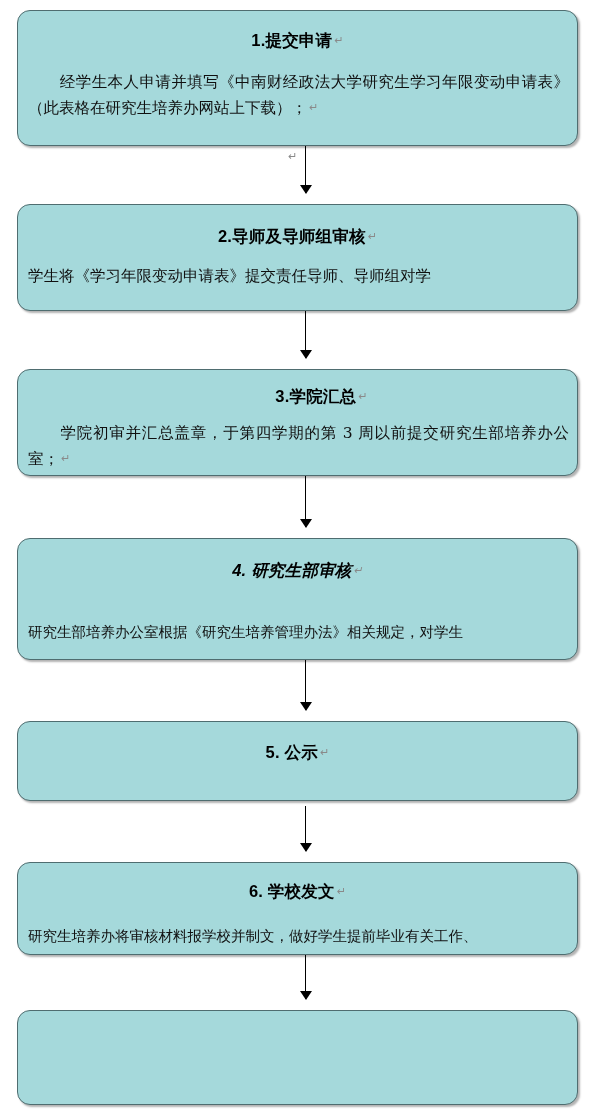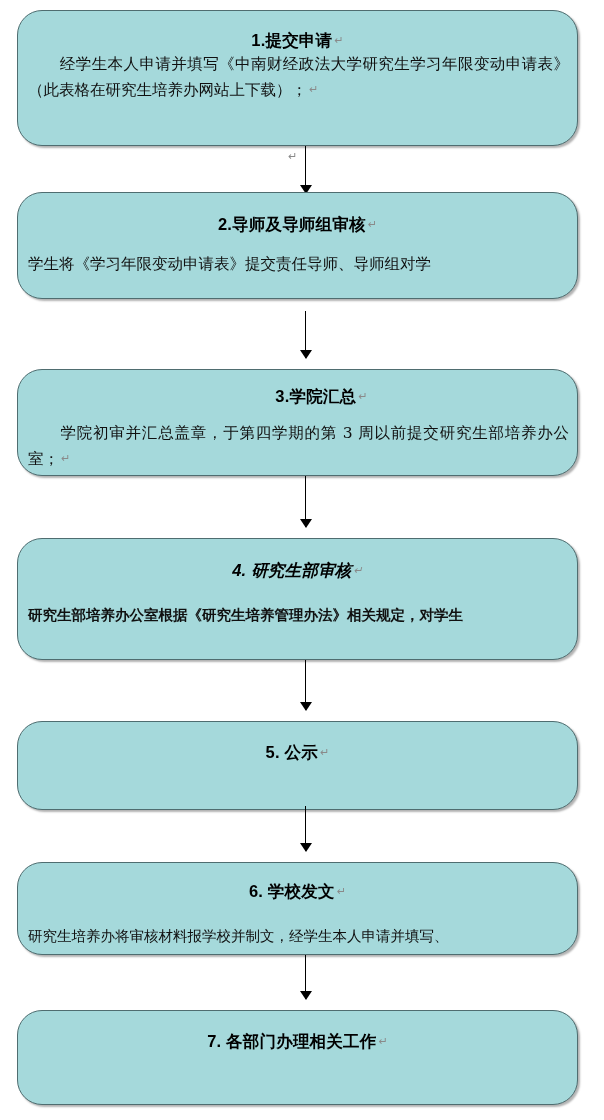--- a/index.html
+++ b/index.html
@@ -49,21 +49,21 @@
   }
 
   
   .node {
     position: absolute;
     left: 17px;
     width: 561px;
     box-sizing: border-box;
     background: #a5d9db;
     border: 1.2px solid #4f6d70;
-    border-radius: 25px;
+    border-radius: 13px;
     box-shadow: 2px 2px 2px rgba(0,0,0,0.30);
     overflow: hidden;
   }
 
   .node-title {
     text-align: center;
     font-family: "Liberation Sans", sans-serif;
     font-weight: bold;
     font-size: 16.5px;
     color: #000000;
@@ -91,35 +91,35 @@
     font-family: "Liberation Sans", sans-serif;
     font-size: 11px;
     font-weight: normal;
     vertical-align: 2px;
     padding-left: 2px;
   }
 
   
   #node-1 { top: 10px;   height: 136px; }
   #node-1 .node-title { margin-top: 19px; }
-  #node-1 .node-body  { }
+  #node-1 .node-body  { margin-top: 18px; }
 
-  #node-2 { top: 192px;  height: 107px; }
+  #node-2 { top: 204px;  height: 107px; }
   #node-2 .node-title { margin-top: 21px; }
   #node-2 .node-body  { margin-top: 16px; }
 
   #node-3 { top: 369px;  height: 107px; }
   #node-3 .node-title { margin-top: 16px; padding-left: 48px; }
   #node-3 .node-body  { margin-top: 13px; }
 
   #node-4 { top: 538px;  height: 122px; }
   #node-4 .node-title { margin-top: 21px; font-style: italic; }
-  #node-4 .node-body  { margin-top: 21px; font-weight: bold; }
+  #node-4 .node-body  { margin-top: 38px; }
 
-  #node-5 { top: 721px;  height: 89px; }
+  #node-5 { top: 721px;  height: 80px; }
   #node-5 .node-title { margin-top: 20px; }
   #node-5 .node-body  { margin-top: 18px; }
 
   #node-6 { top: 862px;  height: 93px; }
   #node-6 .node-title { margin-top: 18px; text-align: center; }
   #node-6 .node-body  { margin-top: 21px; }
 
   #node-7 { top: 1010px; height: 95px; }
   #node-7 .node-title { margin-top: 20px; }
   #node-7 .node-body  { margin-top: 22px; }
@@ -177,24 +177,23 @@
   <div class="node" id="node-5">
     <div class="node-title"><span>5. 公示</span><span class="pilcrow">↵</span></div>
   </div>
 
   <div class="connector" id="conn-5-6">
     <div class="arrow-head"></div>
   </div>
 
   <div class="node" id="node-6">
     <div class="node-title"><span>6. 学校发文</span><span class="pilcrow">↵</span></div>
-    <div class="node-body sans">研究生培养办将审核材料报学校并制文，经学生本人申请并填写、</div>
+    <div class="node-body sans">研究生培养办将审核材料报学校并制文，做好学生提前毕业有关工作、</div>
   </div>
 
   <div class="connector" id="conn-6-7">
     <div class="arrow-head"></div>
   </div>
 
   <div class="node" id="node-7">
-    <div class="node-title"><span>7. 各部门办理相关工作</span><span class="pilcrow">↵</span></div>
   </div>
 
 </div>
 
 </body></html>

